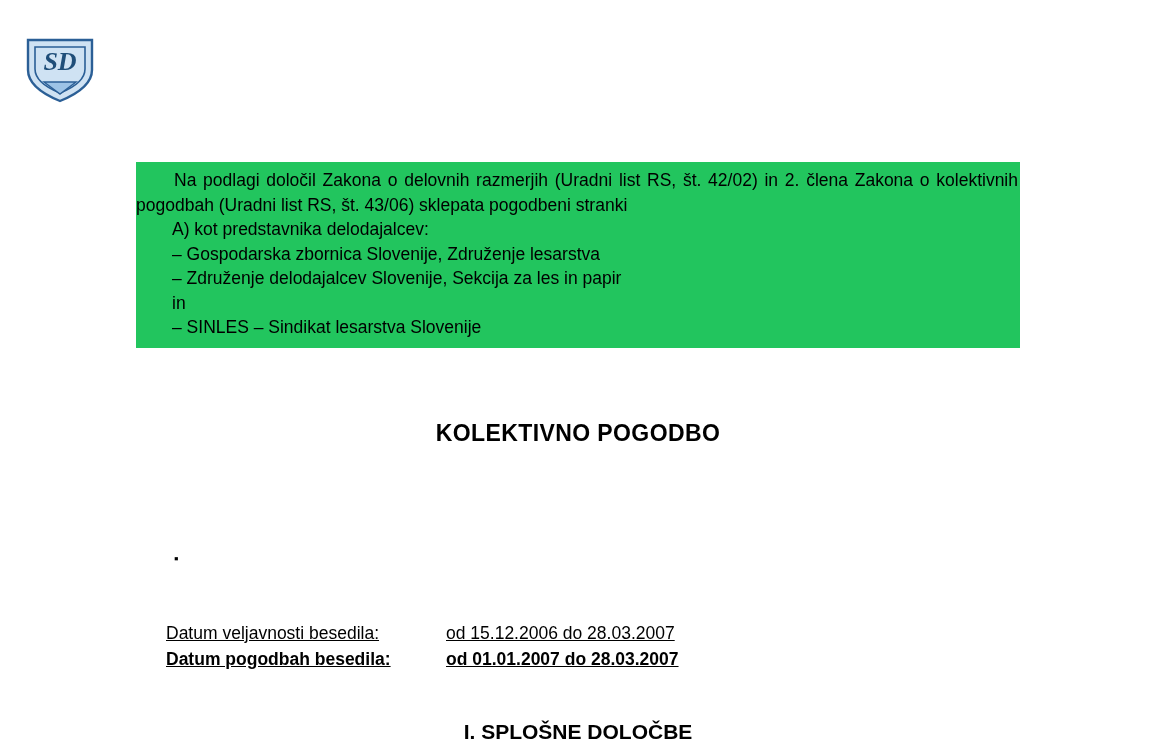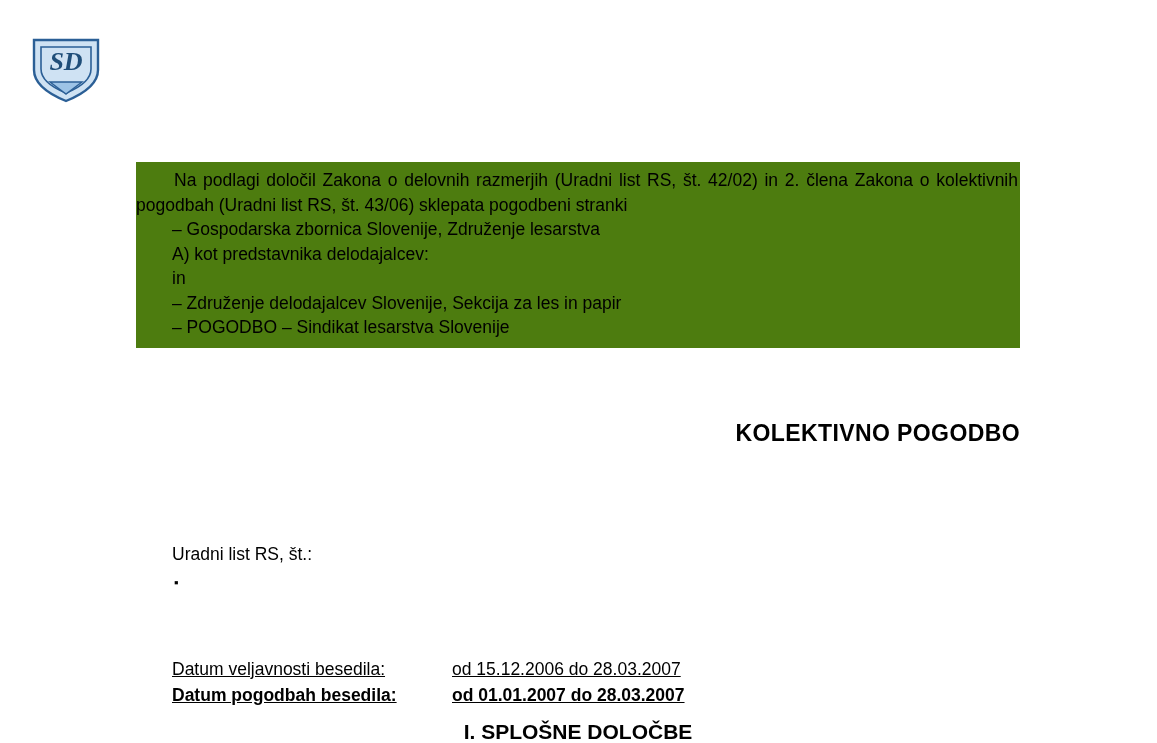--- a/index.html
+++ b/index.html
@@ -12,33 +12,33 @@
     height: 743px;
     position: relative;
     font-family: "Liberation Sans", sans-serif;
     color: #000000;
     overflow: hidden;
   }
 
   
   .logo {
     position: absolute;
-    left: 30px;
+    left: 24px;
     top: 36px;
     width: 72px;
     height: 68px;
   }
 
   
   .intro-block {
     position: absolute;
     left: 136px;
     top: 162px;
     width: 884px;
-    background: #4d7c0f;
+    background: #22c55e;
     padding: 6px 0 8px 0;
     box-sizing: border-box;
   }
   .intro-para {
     font-size: 17.5px;
     line-height: 24.5px;
     text-align: justify;
     text-justify: inter-word;
     margin: 0;
     padding: 0 2px 0 0;
@@ -53,21 +53,21 @@
     padding-left: 36px;
     white-space: nowrap;
   }
 
   
   .title-block {
     position: absolute;
     left: 136px;
     top: 418px;
     width: 884px;
-    text-align: right;
+    text-align: center;
   }
   .title-line {
     font-family: "Liberation Sans", sans-serif;
     font-weight: bold;
     font-size: 23px;
     line-height: 31px;
     letter-spacing: 0.4px;
   }
 
   
@@ -92,24 +92,23 @@
     position: absolute;
     left: 2px;
     top: 1px;
     font-size: 13px;
     line-height: 24px;
   }
 
   
   .validity {
     position: absolute;
-    left: 172px;
+    left: 166px;
     top: 620px;
     width: 840px;
-    margin-top: 36px;
   }
   .vrow {
     font-size: 17.5px;
     line-height: 26px;
     white-space: nowrap;
   }
   .vlabel {
     display: inline-block;
     width: 280px;
     text-decoration: underline;
@@ -139,33 +138,32 @@
   <svg viewBox="0 0 72 68" width="72" height="68" xmlns="http://www.w3.org/2000/svg">
     <path d="M4 4 H68 V34 Q68 52 36 65 Q4 52 4 34 Z" fill="#cfe2f3" stroke="#2b5f96" stroke-width="2.4"></path>
     <path d="M11 11 H61 V33 Q61 47 36 57 Q11 47 11 33 Z" fill="none" stroke="#2b5f96" stroke-width="1.6"></path>
     <path d="M20 46 L36 58 L52 46 Z" fill="#9dc3e6" stroke="#2b5f96" stroke-width="1.4"></path>
     <text x="36" y="34" text-anchor="middle" font-family="Liberation Serif, serif" font-size="26" font-weight="bold" fill="#1f4e79" font-style="italic">SD</text>
   </svg>
 </div>
 
 <div class="intro-block">
   <p class="intro-para first">Na podlagi določil Zakona o delovnih razmerjih (Uradni list RS, št. 42/02) in 2. člena Zakona o kolektivnih pogodbah (Uradni list RS, št. 43/06) sklepata pogodbeni stranki</p>
+  <div class="intro-line">A) kot predstavnika delodajalcev:</div>
   <div class="intro-line">– Gospodarska zbornica Slovenije, Združenje lesarstva</div>
-  <div class="intro-line">A) kot predstavnika delodajalcev:</div>
+  <div class="intro-line">– Združenje delodajalcev Slovenije, Sekcija za les in papir</div>
   <div class="intro-line">in</div>
-  <div class="intro-line">– Združenje delodajalcev Slovenije, Sekcija za les in papir</div>
-  <div class="intro-line">– POGODBO – Sindikat lesarstva Slovenije</div>
+  <div class="intro-line">– SINLES – Sindikat lesarstva Slovenije</div>
 </div>
 
 <div class="title-block">
   <div class="title-line">KOLEKTIVNO POGODBO</div>
 </div>
 
 <div class="gazette">
-  <div class="gazette-head">Uradni list RS, št.:</div>
   <div class="gazette-item">
     <span class="bullet">▪</span>
   </div>
 </div>
 
 <div class="validity">
   <div class="vrow">
     <span class="vlabel">Datum veljavnosti besedila:</span><span class="vvalue">od 15.12.2006 do 28.03.2007</span>
   </div>
   <div class="vrow">

